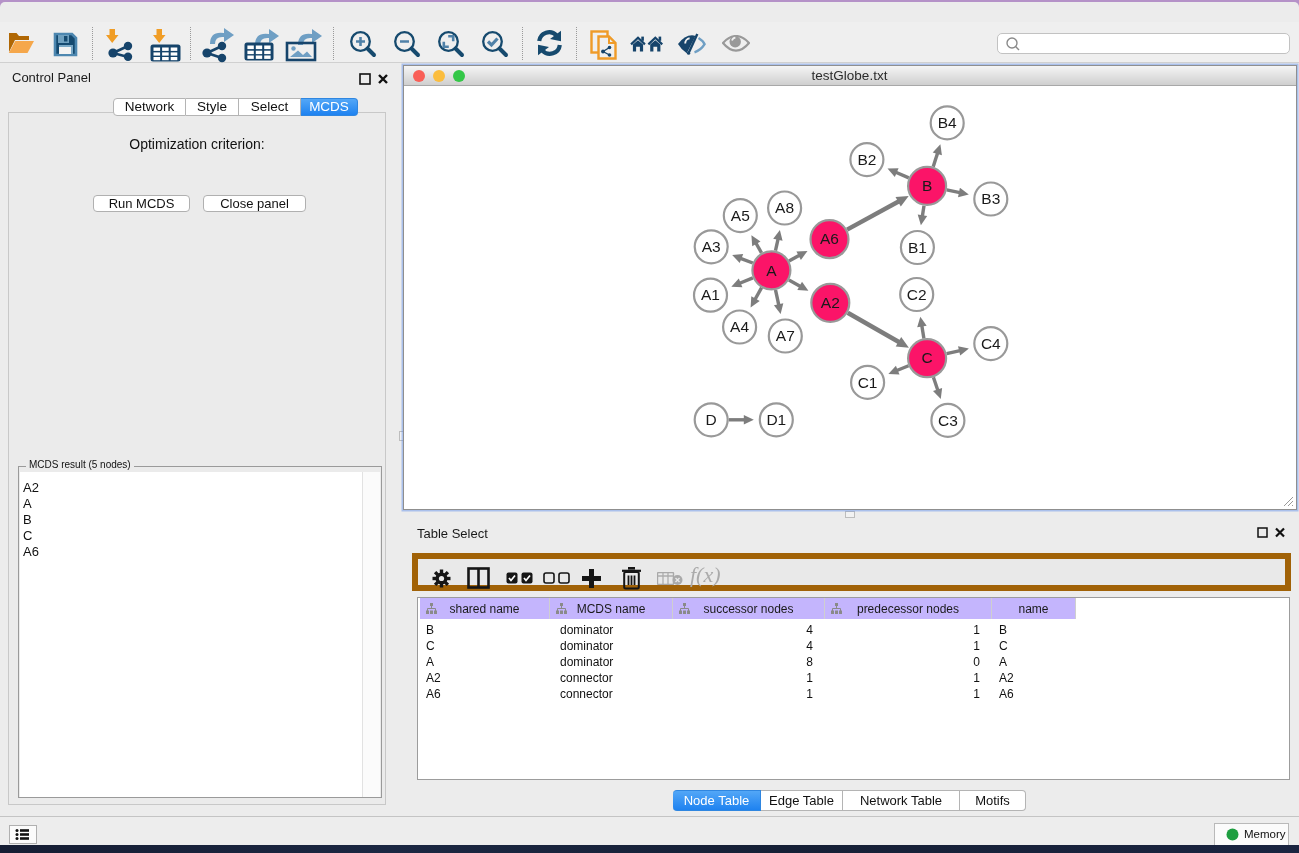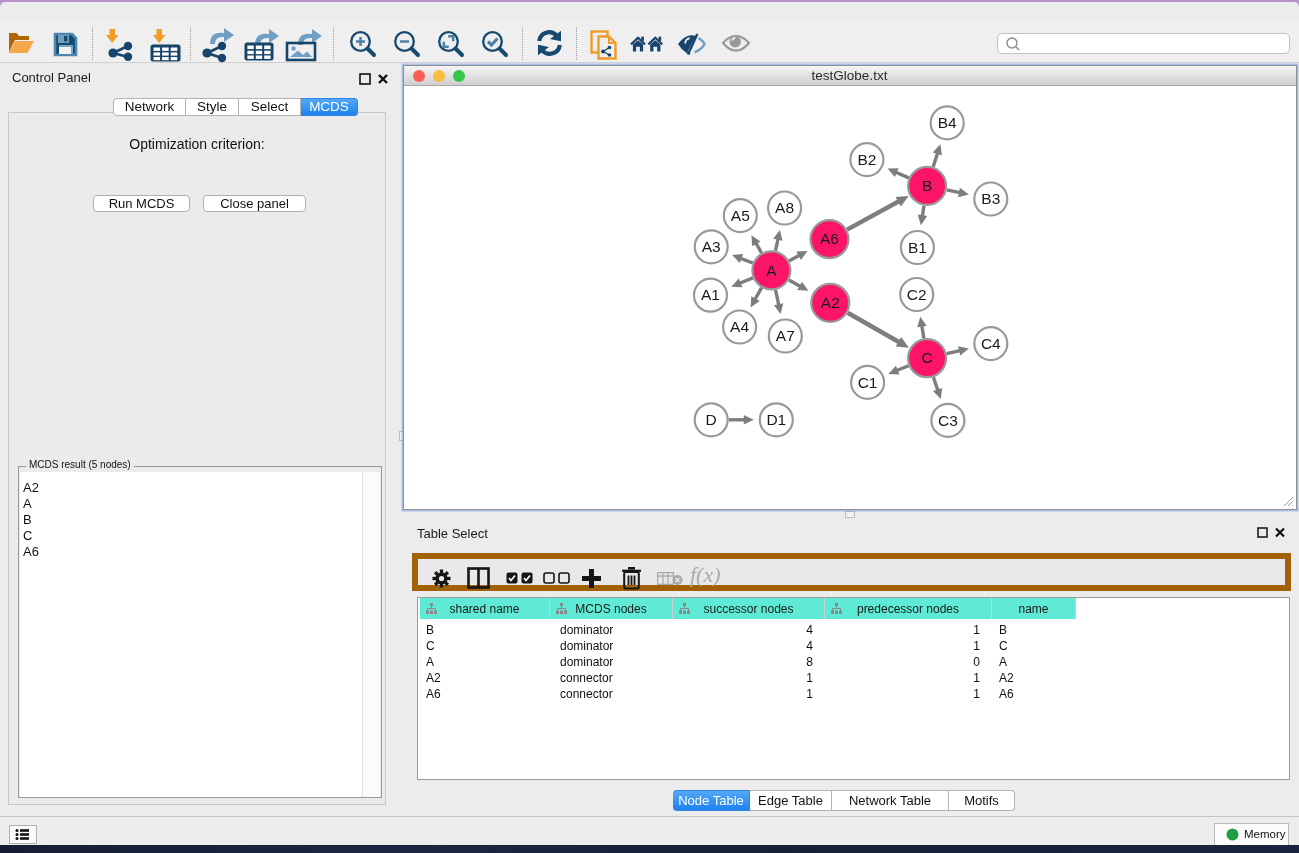--- a/index.html
+++ b/index.html
@@ -59,21 +59,21 @@
 .ntl { position:absolute; top:4.5px; width:12px; height:12px; border-radius:50%; }
 #nettitle .title { position:absolute; left:0; right:0; top:2.5px; text-align:center; font-size:13.5px; color:#2b2b2b; }
 #graphsvg { position:absolute; left:-1px; top:21.5px; }
 
 #tpanel { position:absolute; left:392px; top:516px; width:907px; height:298px; background:#ececec; }
 #tpanel .hdr { position:absolute; left:25px; top:8px; font-size:13px; color:#1a1a1a; }
 #tptoolbar { position:absolute; left:20px; top:34.5px; width:879px; height:38.5px;
   background:#e9e9e9; border:6px solid #a16207; }
 #tptable { position:absolute; left:25px; top:78.5px; width:873px; height:183px; background:#fff;
   border:1px solid #9c9c9c; font-size:12px; }
-.th { position:absolute; top:0; height:21px; background:#5eead4; border-right:1px solid #cfcfcf;
+.th { position:absolute; top:0; height:21px; background:#c4b5fd; border-right:1px solid #cfcfcf;
   color:#1a1a1a; }
 .th .lbl { position:absolute; top:4px; width:100%; text-align:center; }
 .td { position:absolute; height:16px; color:#111; }
 
 #tptabs { position:absolute; left:281px; top:272px; white-space:nowrap; height:21px; display:flex; font-size:13px; color:#111; }
 #tptabs div { background:#fff; border:1px solid #b4b4b4; border-left:none; padding:2px 0 0 0; text-align:center; }
 #tptabs div.sel { background:linear-gradient(#53a7f7,#1e82f0); color:#fff; border-color:#2f86e0;
   border-radius:4px 0 0 4px; }
 #tptabs div:last-child { border-radius:0 4px 4px 0; }
 
@@ -411,21 +411,21 @@
           <span class="lbl">shared name</span>
         </div>
       <div class="th" style="left:132px;width:123px">
           <svg width="13" height="13" viewBox="0 0 13 13" style="position:absolute;left:5px;top:4px">
             <rect x="5" y="1" width="3" height="3" fill="#8a8a8a"></rect>
             <path d="M6.5 4 V6.5 M2.5 9 V6.5 H10.5 V9" stroke="#8a8a8a" stroke-width="1" fill="none"></path>
             <rect x="1" y="8.5" width="3" height="3.5" fill="#8a8a8a"></rect>
             <rect x="5" y="8.5" width="3" height="3.5" fill="#8a8a8a"></rect>
             <rect x="9" y="8.5" width="3" height="3.5" fill="#8a8a8a"></rect>
           </svg>
-          <span class="lbl">MCDS nodes</span>
+          <span class="lbl">MCDS name</span>
         </div>
       <div class="th" style="left:255px;width:152px">
           <svg width="13" height="13" viewBox="0 0 13 13" style="position:absolute;left:5px;top:4px">
             <rect x="5" y="1" width="3" height="3" fill="#8a8a8a"></rect>
             <path d="M6.5 4 V6.5 M2.5 9 V6.5 H10.5 V9" stroke="#8a8a8a" stroke-width="1" fill="none"></path>
             <rect x="1" y="8.5" width="3" height="3.5" fill="#8a8a8a"></rect>
             <rect x="5" y="8.5" width="3" height="3.5" fill="#8a8a8a"></rect>
             <rect x="9" y="8.5" width="3" height="3.5" fill="#8a8a8a"></rect>
           </svg>
           <span class="lbl">successor nodes</span>
@@ -463,21 +463,21 @@
       <div class="td" style="left:255px;width:140px;top:73px;text-align:right">1</div>
       <div class="td" style="left:407px;width:155px;top:73px;text-align:right">1</div>
       <div class="td" style="left:581px;top:73px">A2</div>
       <div class="td" style="left:8px;top:89px">A6</div>
       <div class="td" style="left:142px;top:89px">connector</div>
       <div class="td" style="left:255px;width:140px;top:89px;text-align:right">1</div>
       <div class="td" style="left:407px;width:155px;top:89px;text-align:right">1</div>
       <div class="td" style="left:581px;top:89px">A6</div>
     </div>
     <div id="tptabs">
-      <div class="sel" style="width:77px">Node Table</div>
+      <div class="sel" style="width:88px">Node Table</div>
       <div style="width:82px">Edge Table</div>
       <div style="width:117px">Network Table</div>
       <div style="width:66px">Motifs</div>
     </div>
   </div>
 
   <div id="statusbar">
     <div class="listbtn">
       <svg width="26" height="17" viewBox="0 0 26 17">
         <circle cx="7" cy="4.5" r="1.5" fill="#111"></circle>

